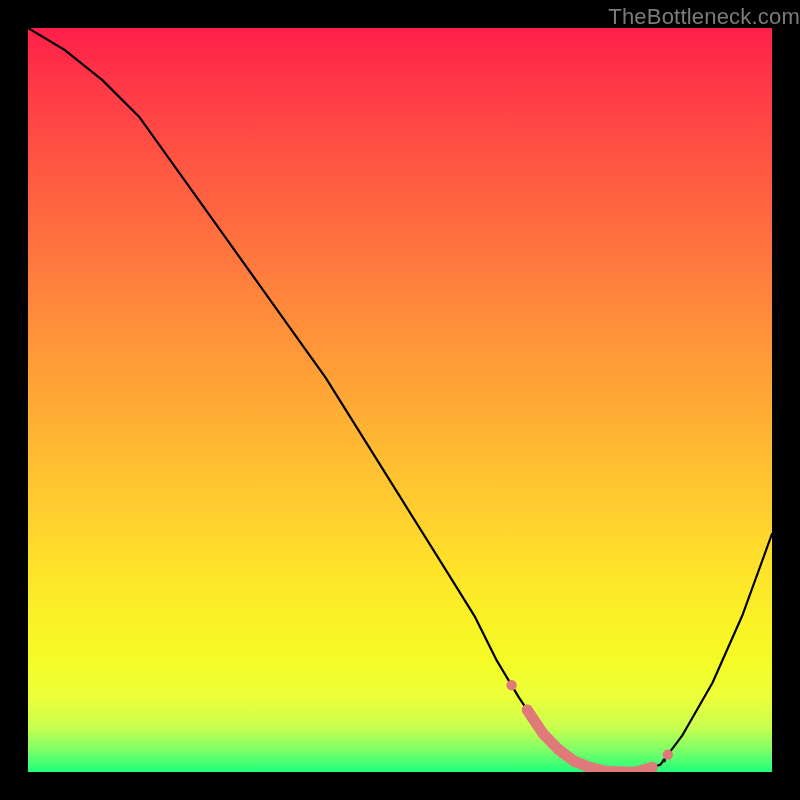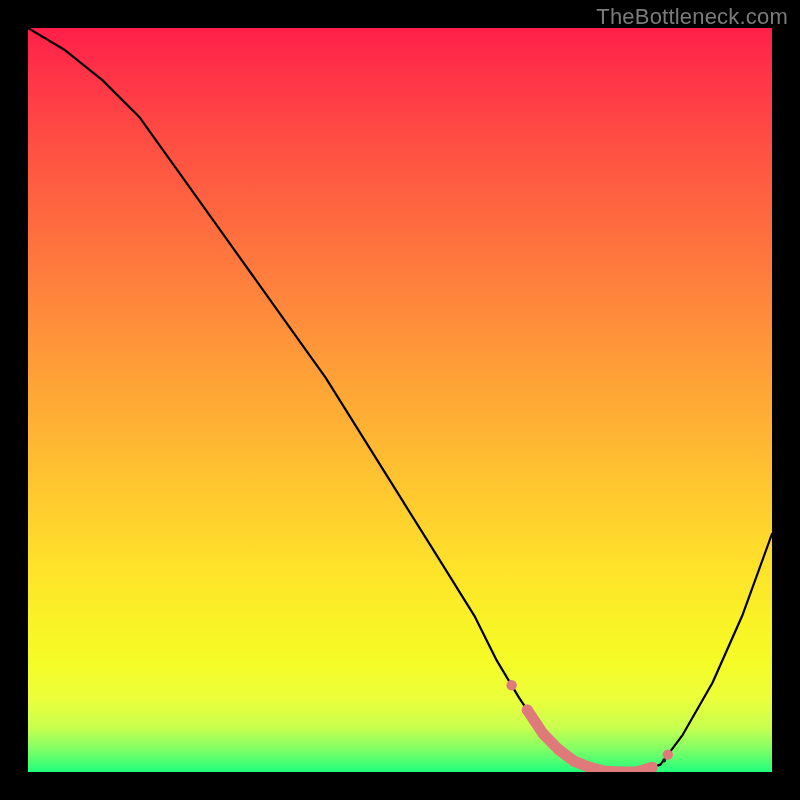--- a/index.html
+++ b/index.html
@@ -13,21 +13,21 @@
   }
   .frame {
     position: relative;
     width: 800px;
     height: 800px;
     background: #000;
   }
   .watermark {
     position: absolute;
     top: 4px;
-    right: 12px;
+    right: 0;
     color: #7b7b7b;
     font-size: 22px;
     font-weight: 400;
     letter-spacing: 0.2px;
     z-index: 20;
   }
   .plot {
     position: absolute;
     left: 28px;
     top: 28px;

